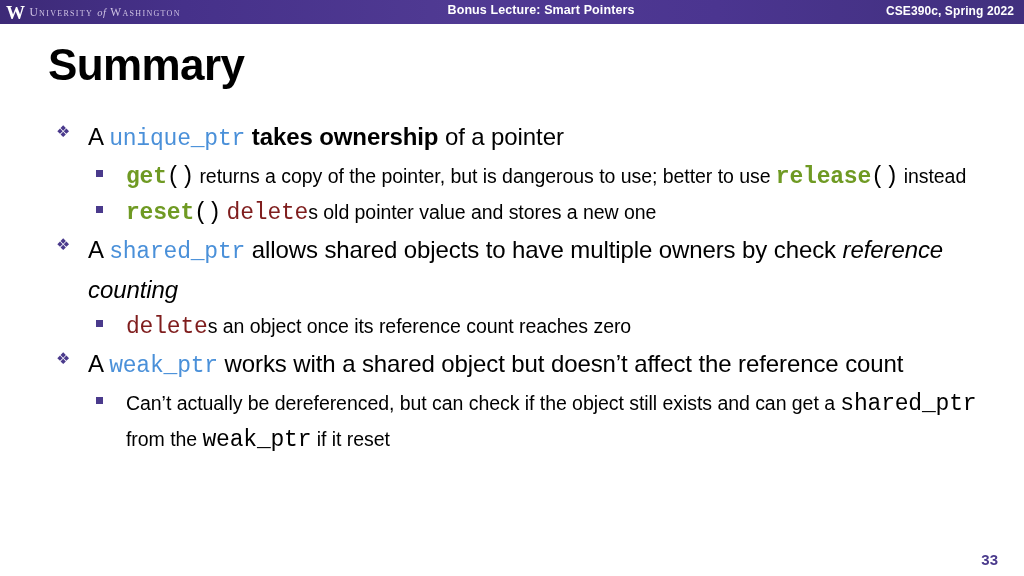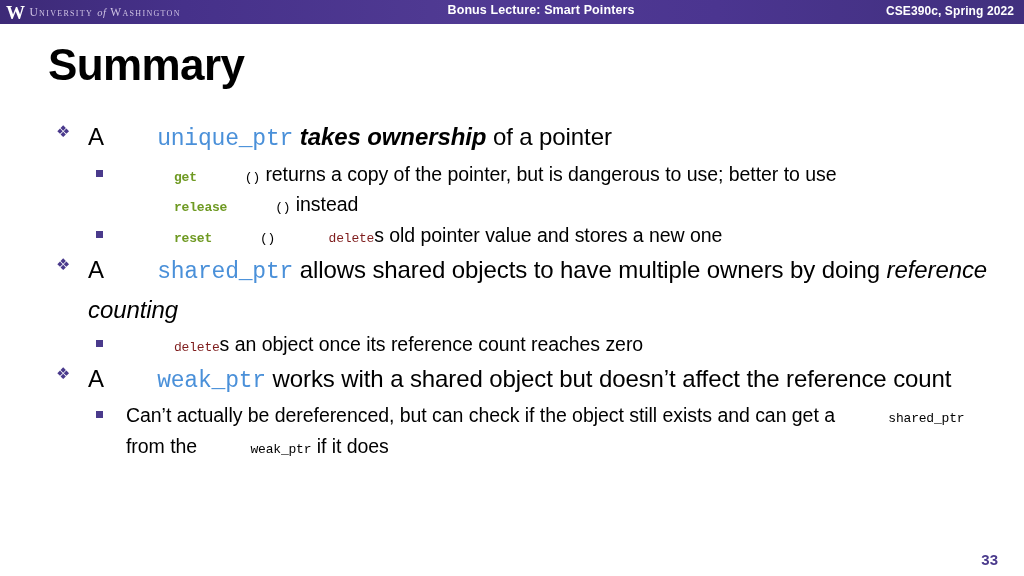--- a/index.html
+++ b/index.html
@@ -126,31 +126,30 @@
     top: 11px;
     width: 7px;
     height: 7px;
     background: #4a3a8c;
   }
 
   
   .mono {
     font-family: "Liberation Mono", monospace;
     letter-spacing: -0.2px;
-    margin-left: 48px;
   }
   .code-blue { color: #4a90d9; }
   .code-green { color: #6f9a23; font-weight: bold; }
   .code-orange { color: #7f1d1d; }
   .code-black { color: #000000; }
-  .bolditalic { font-weight: bold; font-style: italic; }
+  .bolditalic { font-weight: bold; }
   .italic { font-style: italic; }
 
   .lvl1 .mono { font-size: 23px; }
-  .lvl2 .mono { font-size: 13px; }
+  .lvl2 .mono { font-size: 23px; }
 
   
   .page-number {
     position: absolute;
     right: 26px;
     bottom: 8px;
     font-size: 15px;
     font-weight: bold;
     color: #4a3a8c;
   }
@@ -178,30 +177,30 @@
 
   <div class="lvl2">
     <span class="bullet-square"></span><span class="mono code-green">get</span><span class="mono code-black">()</span><span> returns a copy of the pointer, but is dangerous to use; better to use </span><span class="mono code-green">release</span><span class="mono code-black">()</span><span> instead</span>
   </div>
 
   <div class="lvl2">
     <span class="bullet-square"></span><span class="mono code-green">reset</span><span class="mono code-black">()</span><span> </span><span class="mono code-orange">delete</span><span>s old pointer value and stores a new one</span>
   </div>
 
   <div class="lvl1">
-    <span class="bullet-diamond">❖</span><span>A </span><span class="mono code-blue">shared_ptr</span><span> allows shared objects to have multiple owners by doing </span><span class="italic">reference counting</span>
+    <span class="bullet-diamond">❖</span><span>A </span><span class="mono code-blue">shared_ptr</span><span> allows shared objects to have multiple owners by check </span><span class="italic">reference counting</span>
   </div>
 
   <div class="lvl2">
     <span class="bullet-square"></span><span class="mono code-orange">delete</span><span>s an object once its reference count reaches zero</span>
   </div>
 
   <div class="lvl1">
     <span class="bullet-diamond">❖</span><span>A </span><span class="mono code-blue">weak_ptr</span><span> works with a shared object but doesn’t affect the reference count</span>
   </div>
 
   <div class="lvl2">
-    <span class="bullet-square"></span><span>Can’t actually be dereferenced, but can check if the object still exists and can get a </span><span class="mono code-black">shared_ptr</span><span> from the </span><span class="mono code-black">weak_ptr</span><span> if it does</span>
+    <span class="bullet-square"></span><span>Can’t actually be dereferenced, but can check if the object still exists and can get a </span><span class="mono code-black">shared_ptr</span><span> from the </span><span class="mono code-black">weak_ptr</span><span> if it reset</span>
   </div>
 
 </div>
 
 <div class="page-number">33</div>
 
 </body></html>

